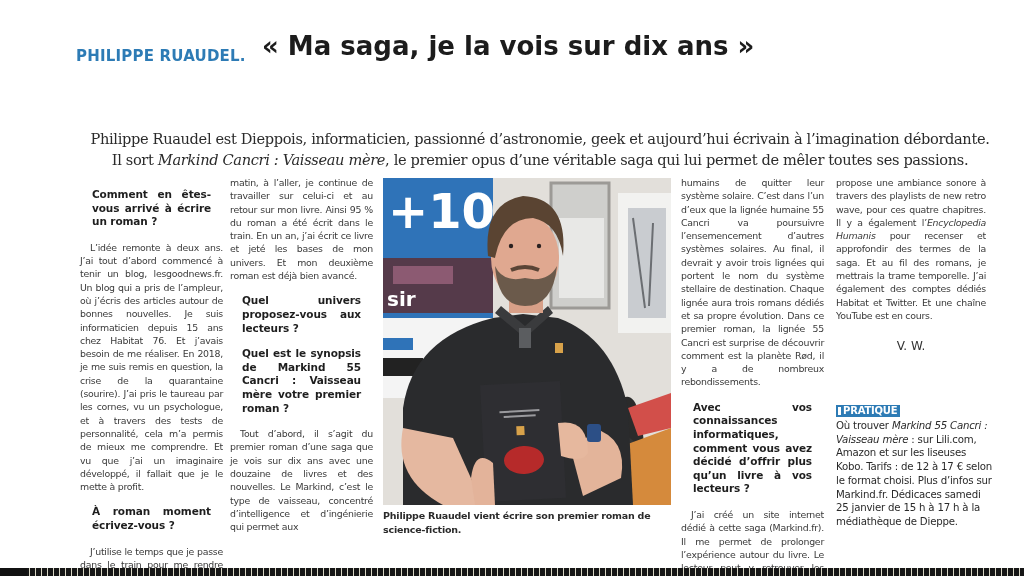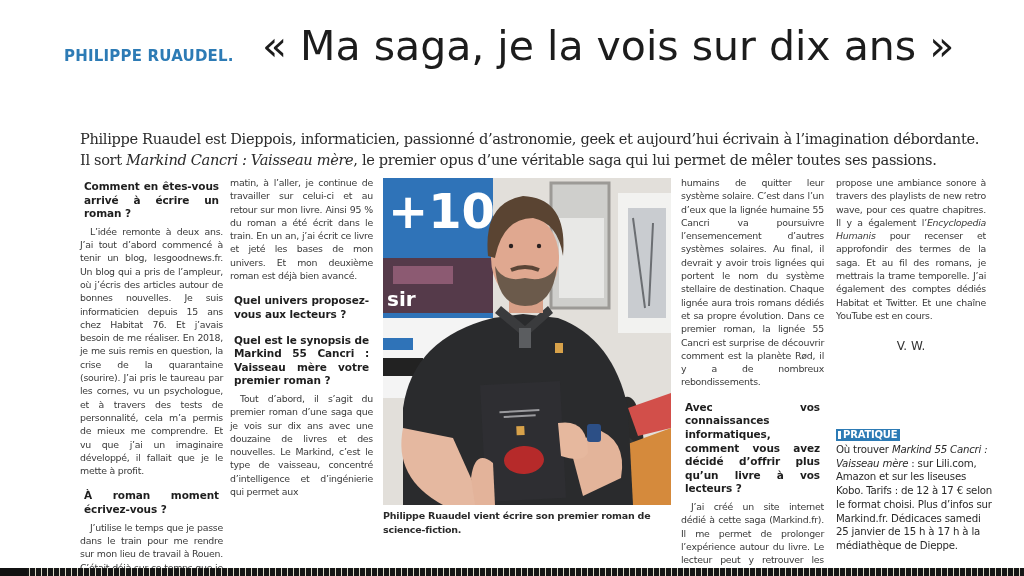--- a/index.html
+++ b/index.html
@@ -1,46 +1,46 @@
 <!DOCTYPE html>
 <html><head>
   <meta charset="utf-8">
   <style>
     * { box-sizing: border-box; margin: 0; padding: 0; }
     html, body { width: 1024px; height: 576px; overflow: hidden; background: #ffffff; }
     body { position: relative; font-family: "DejaVu Sans", sans-serif; color: #2a2a2a; }
 
     .kicker {
-      position: absolute; left: 64px; top: 47px;
+      position: absolute; left: 76px; top: 47px;
       font-family: "DejaVu Sans", sans-serif; font-weight: bold;
       font-size: 15px; color: #2d7bb5; letter-spacing: 0.2px; text-align: center;
     }
     .headline {
       position: absolute; left: 80px; top: 22px; width: 900px;
-      font-family: "DejaVu Sans", sans-serif; font-weight: normal;
-      font-size: 41px; line-height: 48px; color: #1c1c1c;
+      font-family: "DejaVu Sans", sans-serif; font-weight: bold;
+      font-size: 26px; line-height: 48px; color: #1c1c1c;
       text-indent: 182px;
     }
     .standfirst {
       position: absolute; left: 80px; top: 128px; width: 920px;
       font-family: "DejaVu Serif", serif; font-size: 14.6px; line-height: 21px;
-      color: #2b2b2b; letter-spacing: -0.35px;
+      color: #2b2b2b; letter-spacing: -0.35px; text-align: center;
     }
     .standfirst em { font-style: italic; }
 
     .col {
       position: absolute; top: 176px; width: 143px;
       font-family: "DejaVu Sans", sans-serif; font-size: 9.4px; line-height: 13.3px;
       color: #3a3a3a; text-align: justify; letter-spacing: -0.25px;
     }
     .col p { text-indent: 10px; }
     .col p.noind { text-indent: 0; }
     .col h3 {
       font-size: 10.5px; line-height: 13.6px; font-weight: bold; color: #1e1e1e;
-      text-align: justify; letter-spacing: -0.1px; margin: 4px;
+      text-align: justify; letter-spacing: -0.1px; margin: 12px;
     }
     .col h3.gap { margin-top: 12px; }
     .col em { font-style: italic; }
     .col1 { left: 80px; }
     .col2 { left: 230px; }
     .col3 { left: 681px; }
     .col4 { left: 836px; width: 150px; }
 
     .signature {
       position: absolute; left: 836px; top: 339px; width: 150px;
@@ -52,21 +52,21 @@
       overflow: hidden; background: #d946ef;
     }
     .caption {
       position: absolute; left: 383px; top: 509px; width: 290px;
       font-size: 9.5px; line-height: 13.5px; font-weight: bold; color: #2a2a2a;
       letter-spacing: -0.2px;
     }
 
     .pratique {
       position: absolute; left: 836px; top: 404px; width: 160px;
-      font-size: 10.2px; line-height: 13.7px; color: #2a2a2a; letter-spacing: -0.2px; margin-top: 24px;
+      font-size: 10.2px; line-height: 13.7px; color: #2a2a2a; letter-spacing: -0.2px;
     }
     .pratique-badge {
       display: inline-block; background: #2d7bb5; color: #fff; font-weight: bold;
       font-size: 10px; line-height: 12px; padding: 0 3px 0 2px; margin-bottom: 2px;
     }
     .pratique-badge .sq { display: inline-block; width: 3px; height: 8px; background: #fff; margin-right: 2px; vertical-align: -1px; }
     .pratique em { font-style: italic; }
 
     .footer-strip {
       position: absolute; left: 0; top: 568px; width: 1024px; height: 8px;

